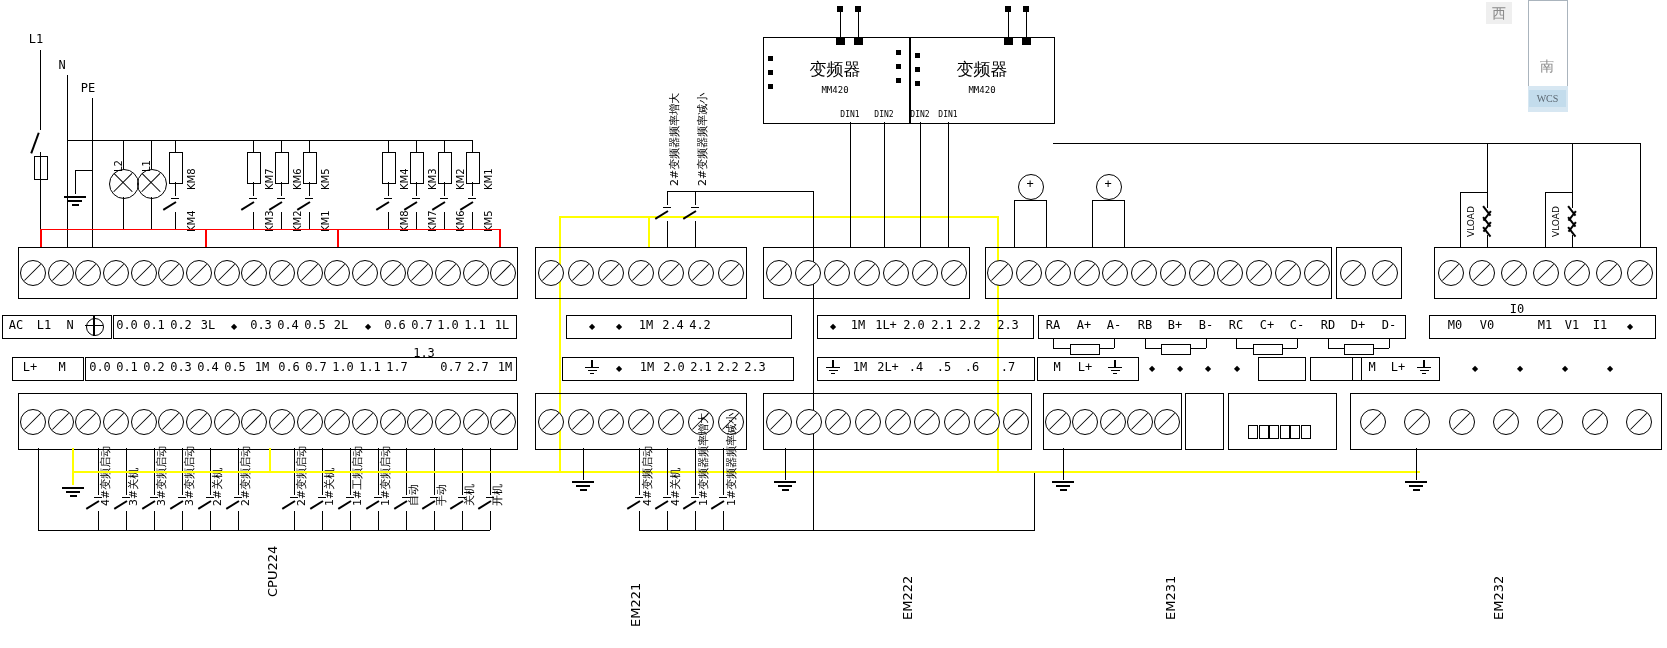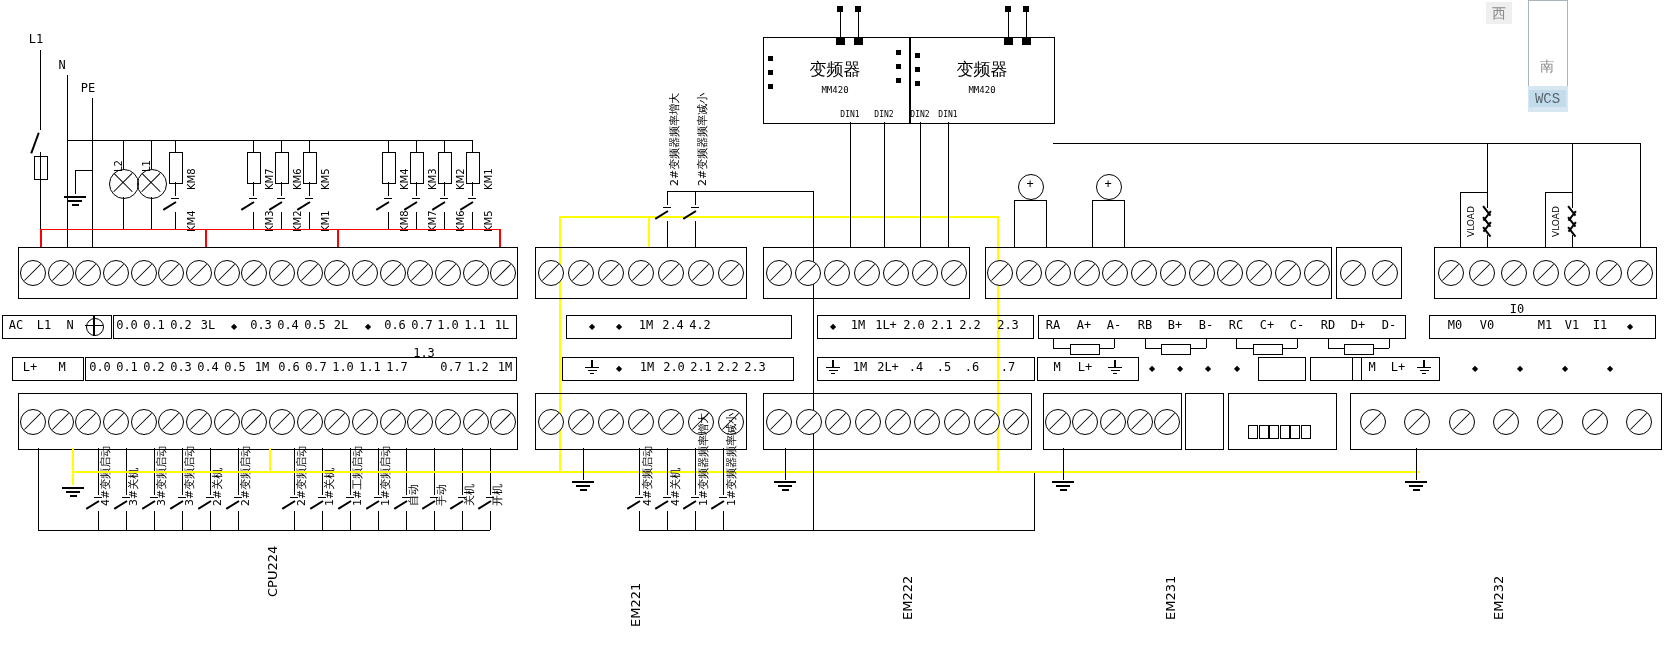--- a/index.html
+++ b/index.html
@@ -20,21 +20,21 @@
   .dot{position:absolute;font-size:8px;transform:translateX(-50%);color:#000;font-family:"DejaVu Sans",sans-serif}
   .sq{position:absolute;background:#000}
   .circ{position:absolute;border:1px solid #000;border-radius:50%;background:transparent}
   
   .corner-tile{position:absolute;left:1486px;top:2px;width:26px;height:22px;background:#efefef}
   .corner-panel{position:absolute;left:1528px;top:0;width:38px;height:86px;background:#fff;border:1px solid #aab4bd}
   .corner-blue{position:absolute;left:1528px;top:86px;width:40px;height:26px;background:#d7e7f2}
   .wcs-chip{position:absolute;left:1529px;top:90px;width:37px;height:17px;background:#c3dcec;
             display:flex;align-items:center;justify-content:center}
   .corner-txt{position:absolute;color:#8a8a8a;font-size:14px;font-family:"DejaVu Sans",sans-serif}
-  .wcs-txt{color:#5a6670;font-size:14px;font-family:Liberation Mono, monospace}
+  .wcs-txt{color:#5a6670;font-size:10px;font-family:Liberation Serif, serif}
 </style>
 </head>
 <body>
 
 <div id="stage">
   <div class="corner-tile"></div>
   <span class="corner-txt" style="left:1492px;top:5px">西</span>
   <div class="corner-panel"></div>
   <span class="corner-txt" style="left:1540px;top:58px">南</span>
   <div class="corner-blue"></div>
@@ -226,21 +226,21 @@
     <span class="t" style="left: 208px; top: 361px;">0.4</span>
     <span class="t" style="left: 235px; top: 361px;">0.5</span>
     <span class="t" style="left: 262px; top: 361px;">1M</span>
     <span class="t" style="left: 289px; top: 361px;">0.6</span>
     <span class="t" style="left: 316px; top: 361px;">0.7</span>
     <span class="t" style="left: 343px; top: 361px;">1.0</span>
     <span class="t" style="left: 370px; top: 361px;">1.1</span>
     <span class="t" style="left: 397px; top: 361px;">1.7</span>
     <span class="t" style="left: 424px; top: 347px;">1.3</span>
     <span class="t" style="left: 451px; top: 361px;">0.7</span>
-    <span class="t" style="left: 478px; top: 361px;">1.2</span>
+    <span class="t" style="left: 478px; top: 361px;">2.7</span>
     <span class="t" style="left: 505px; top: 361px;">1M</span>
     <div class="bx" style="left: 18px; top: 393px; width: 498px; height: 55px;"></div>
     <div class="screw" style="left: 19.8333px; top: 408.5px;">
       <i></i>
     </div>
     <div class="screw" style="left: 47.5px; top: 408.5px;">
       <i></i>
     </div>
     <div class="screw" style="left: 75.1667px; top: 408.5px;">
       <i></i>

